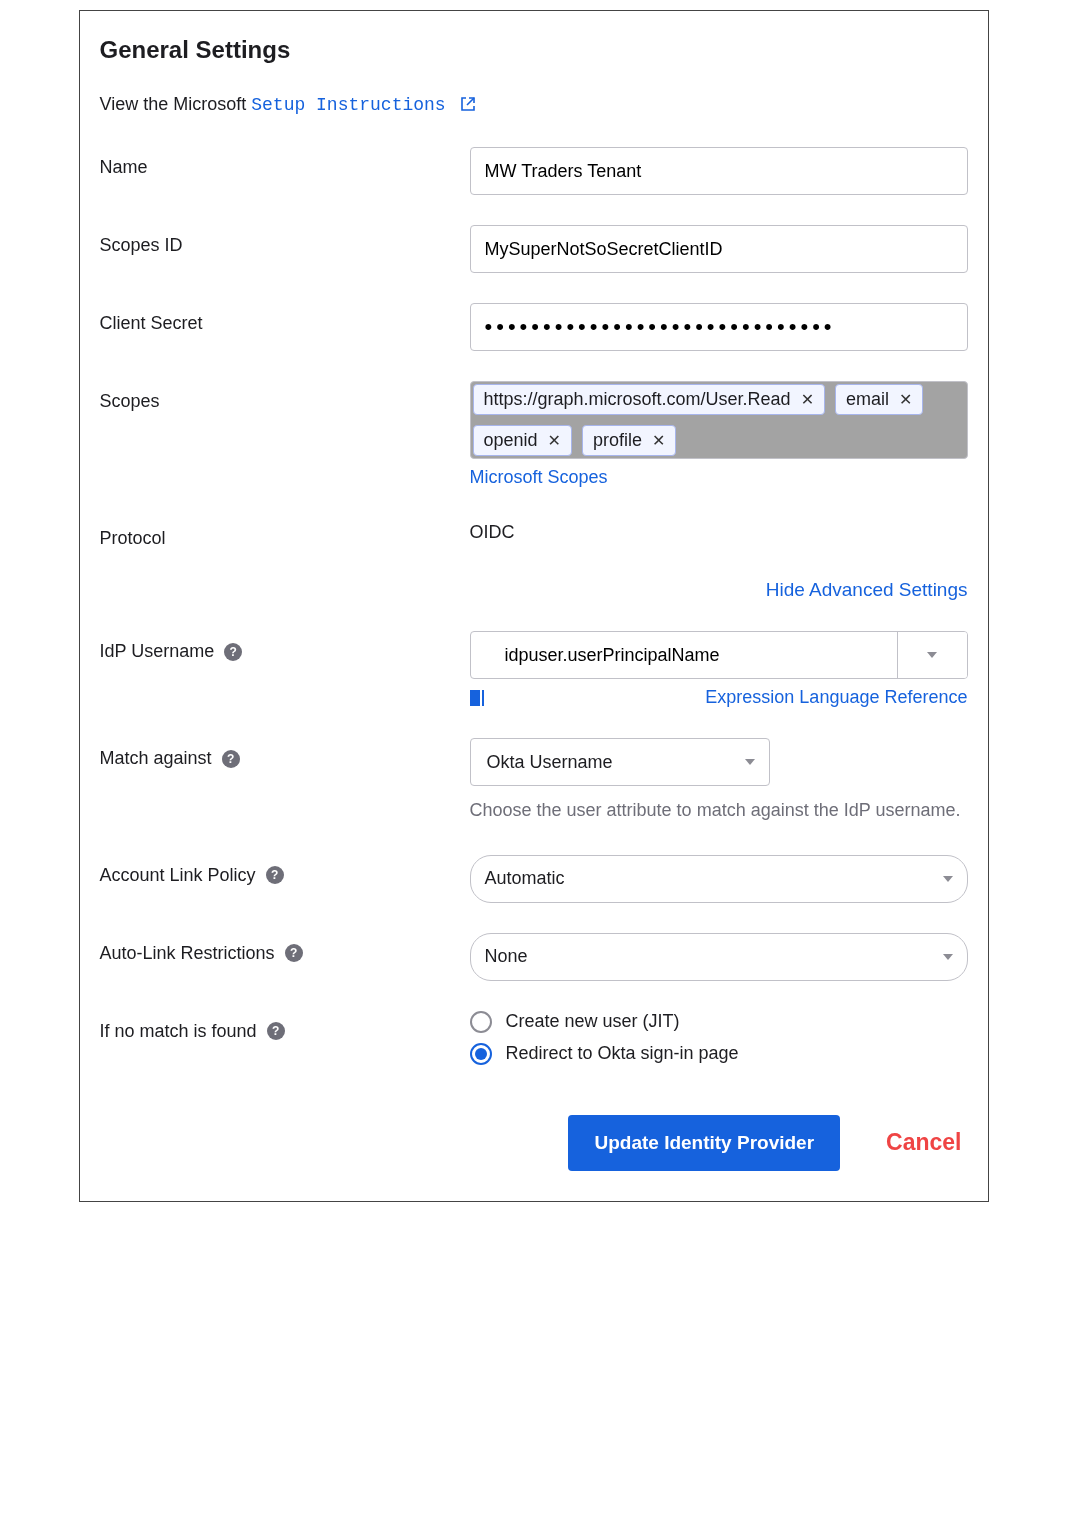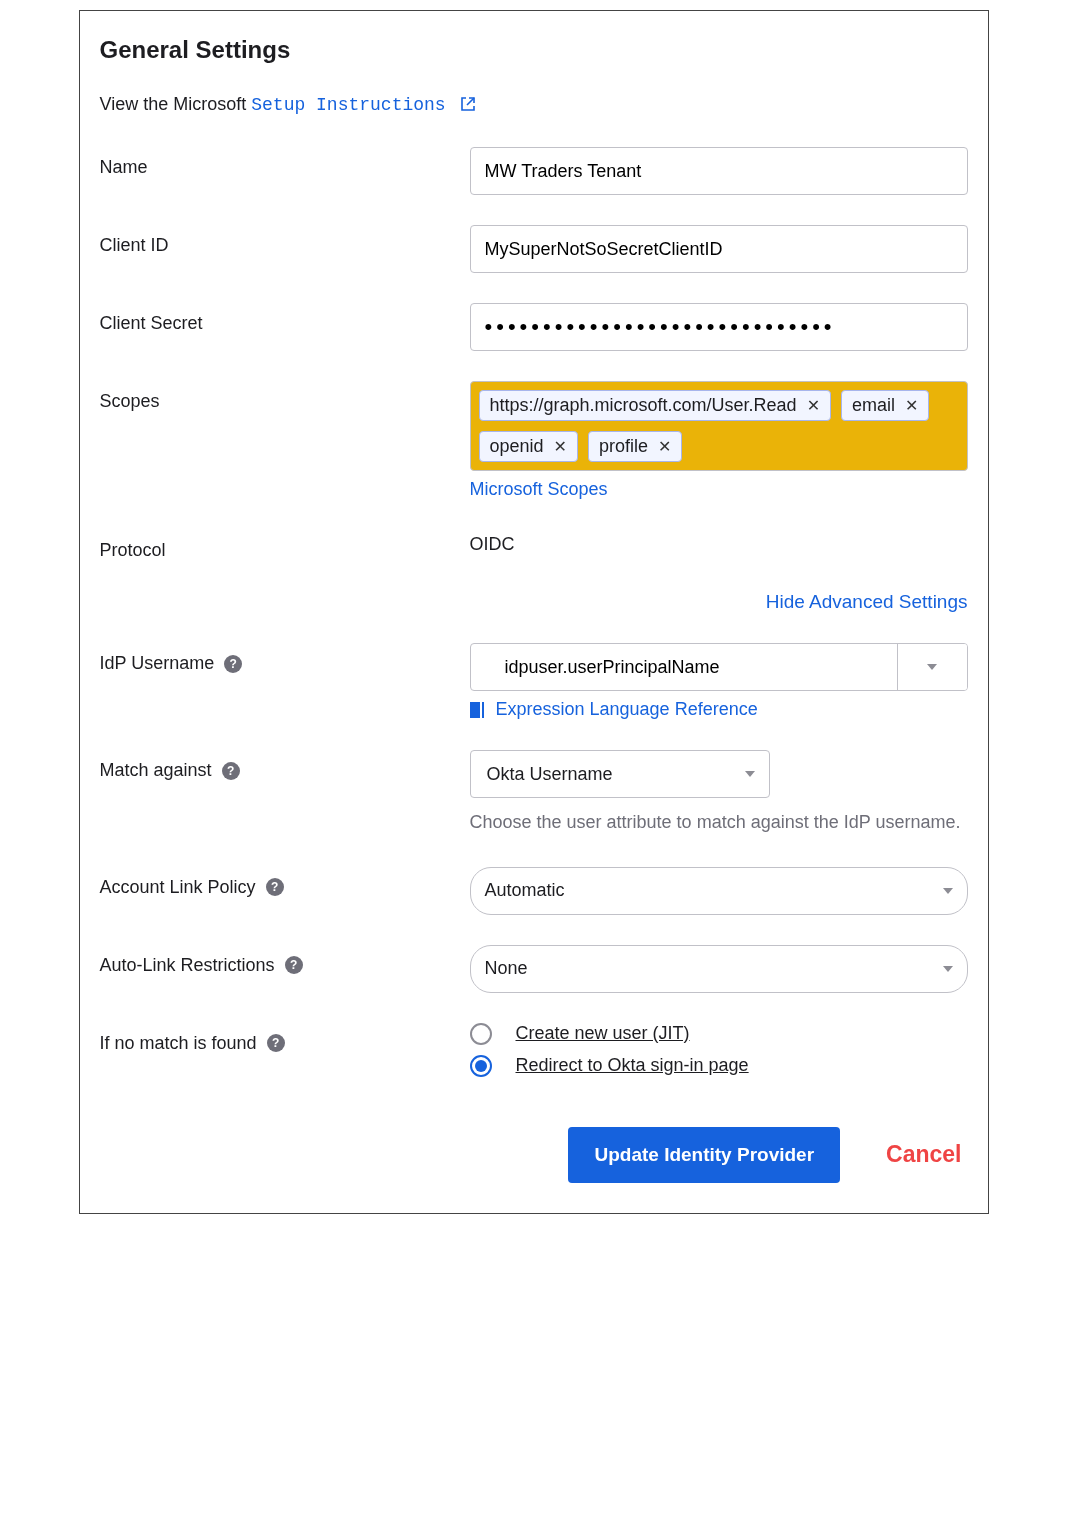--- a/index.html
+++ b/index.html
@@ -58,25 +58,25 @@
     font-size: 18px;
     font-family: inherit;
     background: #fff;
   }
   .text-input-pw { letter-spacing: 4px; font-size: 22px; }
   .tags-box {
     width: 100%;
     min-height: 48px;
     border: 1px solid #c1c1c8;
     border-radius: 4px;
-    padding: 8px;
+    padding: 2px;
     display: flex;
     flex-wrap: wrap;
     gap: 10px;
-    background: #eab308;
+    background: #a3a3a3;
   }
   .tag {
     display: inline-flex;
     align-items: center;
     border: 1px solid #a7b5ec;
     background: #f2f5ff;
     border-radius: 4px;
     padding: 4px 10px;
     font-size: 18px;
   }
@@ -140,21 +140,21 @@
     align-items: center;
     justify-content: center;
     cursor: pointer;
   }
   .caret {
     width: 0; height: 0;
     border-left: 5px solid transparent;
     border-right: 5px solid transparent;
     border-top: 6px solid #8c8c94;
   }
-  .ref-line { margin-top: 8px; display: flex; align-items: center; gap: 12px; }
+  .ref-line { margin-top: 8px; display: flex; align-items: center; gap: 12px; justify-content: space-between; }
   .book-icon { width: 14px; height: 16px; background: #1662dd; display: inline-block; position: relative; }
   .book-icon::after { content:""; position:absolute; right:2px; top:0; bottom:0; width:2px; background:#fff; }
   .select-box {
     height: 48px;
     border: 1px solid #c1c1c8;
     border-radius: 4px;
     padding: 0 14px;
     display: flex;
     align-items: center;
     justify-content: space-between;
@@ -165,24 +165,23 @@
   .select-box.full { width: 100%; border-radius: 21px; }
   .help-text {
     color: #6e6e78;
     font-size: 18px;
     line-height: 1.6;
     margin-top: 10px;
   }
   .radio-line {
     display: flex;
     align-items: center;
-    gap: 24px;
+    gap: 14px;
     margin-bottom: 10px;
     font-size: 18px;
-    text-decoration: underline;
   }
   .radio {
     width: 22px; height: 22px;
     border: 2px solid #8c8c94;
     border-radius: 50%;
     position: relative;
     flex-shrink: 0;
   }
   .radio.checked {
     border-color: #1662dd;
@@ -243,21 +242,21 @@
   </p>
 
   <div class="row">
     <div class="label-col">Name</div>
     <div class="field-col">
       <input class="text-input" type="text" value="MW Traders Tenant" style="">
     </div>
   </div>
 
   <div class="row">
-    <div class="label-col">Client ID</div>
+    <div class="label-col">Scopes ID</div>
     <div class="field-col">
       <input class="text-input" type="text" value="MySuperNotSoSecretClientID" style="">
     </div>
   </div>
 
   <div class="row">
     <div class="label-col">Client Secret</div>
     <div class="field-col">
       <input class="text-input text-input-pw" type="text" value="••••••••••••••••••••••••••••••" style="">
     </div>

